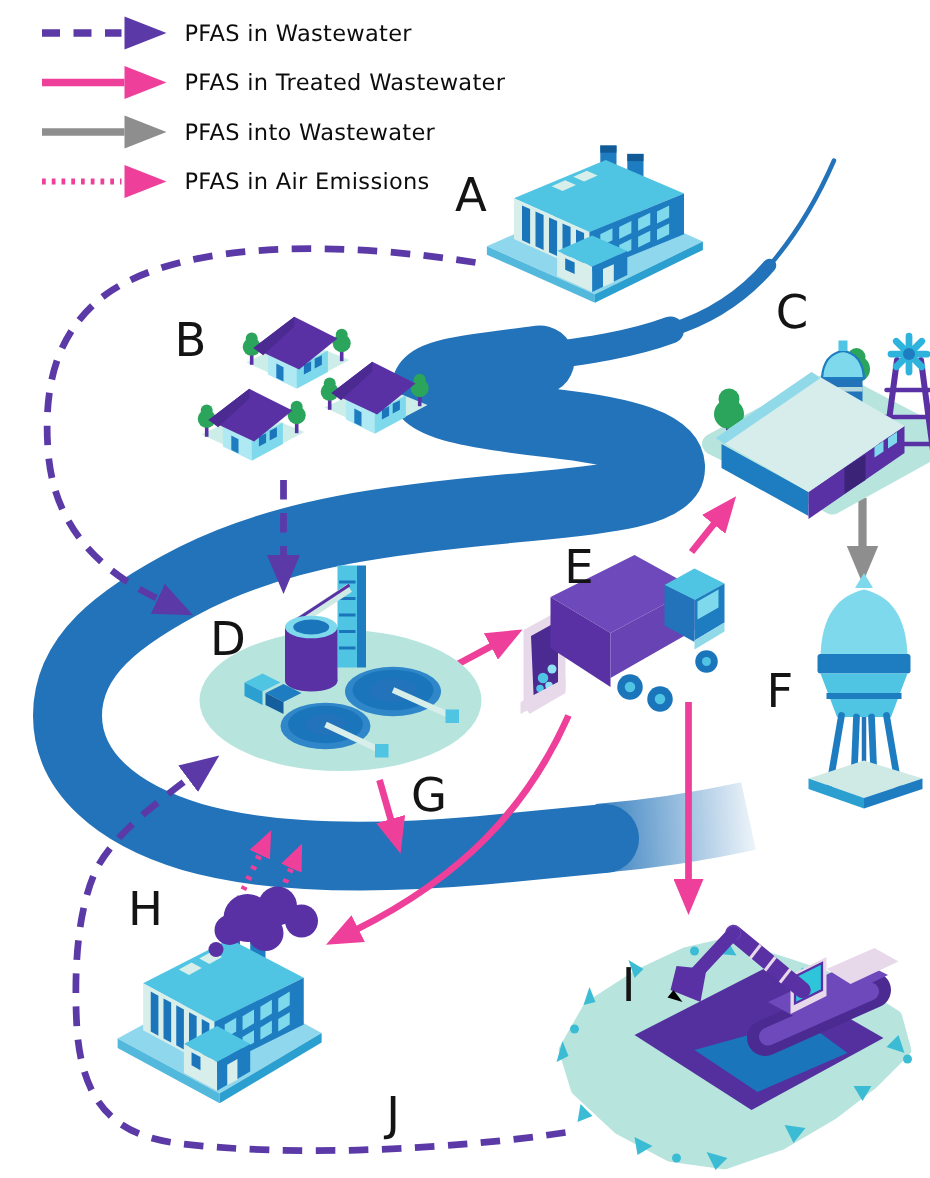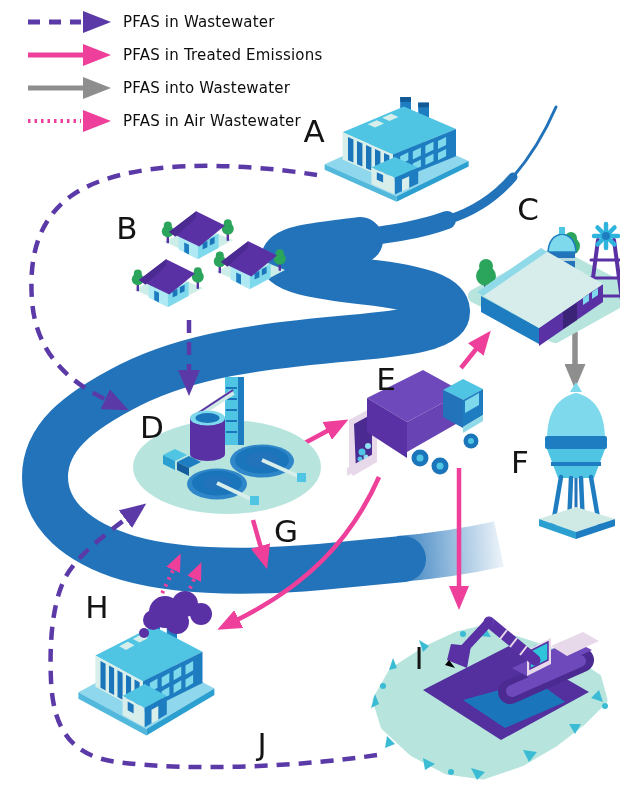--- a/index.html
+++ b/index.html
@@ -303,35 +303,35 @@
       <line x1="3" y1="13" x2="56" y2="13" stroke="#5b3aa8" stroke-width="5" stroke-dasharray="12 9"></line>
       <polygon points="58,2 86,13 58,24" fill="#5b3aa8"></polygon>
     </svg>
     <span class="legend-label">PFAS in Wastewater</span>
   </div>
   <div class="legend-row">
     <svg class="legend-sample" viewBox="0 0 88 26">
       <line x1="3" y1="13" x2="58" y2="13" stroke="#ee3f9a" stroke-width="5"></line>
       <polygon points="58,2 86,13 58,24" fill="#ee3f9a"></polygon>
     </svg>
-    <span class="legend-label">PFAS in Treated Emissions</span>
+    <span class="legend-label">PFAS in Treated Wastewater</span>
   </div>
   <div class="legend-row">
     <svg class="legend-sample" viewBox="0 0 88 26">
       <line x1="3" y1="13" x2="58" y2="13" stroke="#8e8e8e" stroke-width="5"></line>
       <polygon points="58,2 86,13 58,24" fill="#8e8e8e"></polygon>
     </svg>
     <span class="legend-label">PFAS into Wastewater</span>
   </div>
   <div class="legend-row">
     <svg class="legend-sample" viewBox="0 0 88 26">
       <line x1="3" y1="13" x2="56" y2="13" stroke="#ee3f9a" stroke-width="4" stroke-dasharray="2.5 4"></line>
       <polygon points="58,2 86,13 58,24" fill="#ee3f9a"></polygon>
     </svg>
-    <span class="legend-label">PFAS in Air Wastewater</span>
+    <span class="legend-label">PFAS in Air Emissions</span>
   </div>
 </div>
 
 <div class="marker" style="left:299px;top:131px;">A</div>
 <div class="marker" style="left:112px;top:228px;">B</div>
 <div class="marker" style="left:513px;top:209px;">C</div>
 <div class="marker" style="left:137px;top:427px;">D</div>
 <div class="marker" style="left:371px;top:379px;">E</div>
 <div class="marker" style="left:505px;top:462px;">F</div>
 <div class="marker" style="left:271px;top:531px;">G</div>

